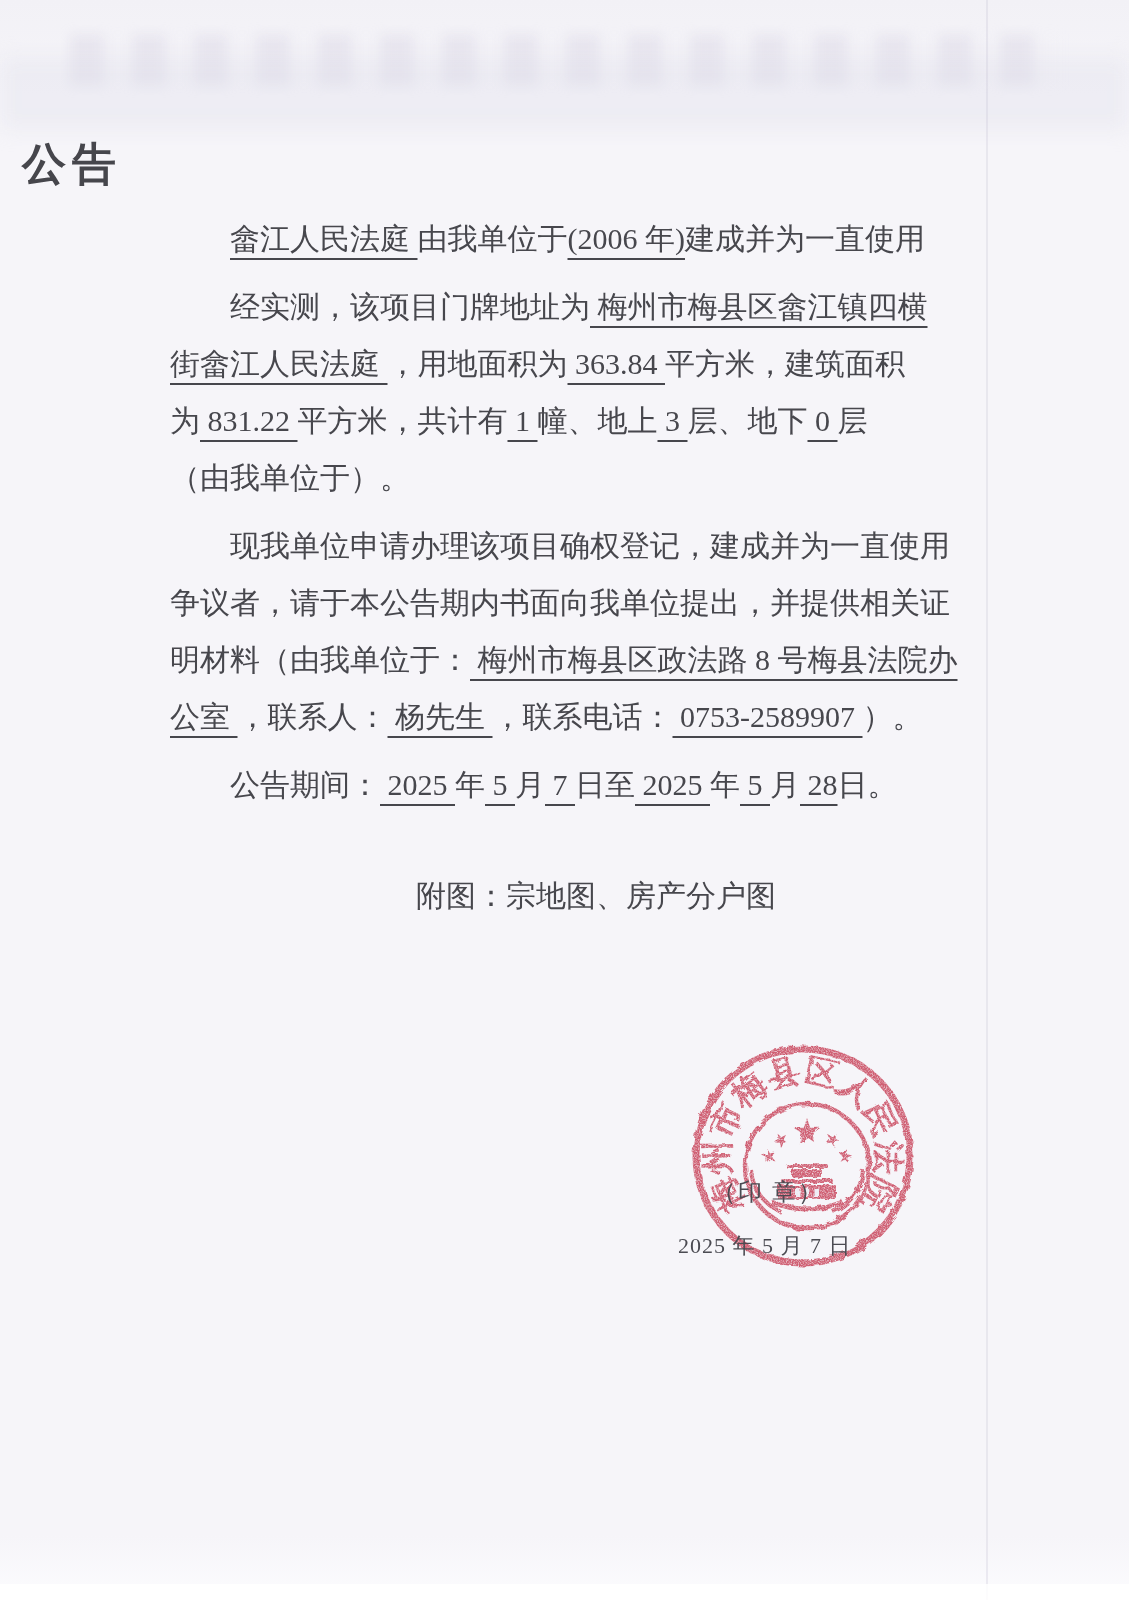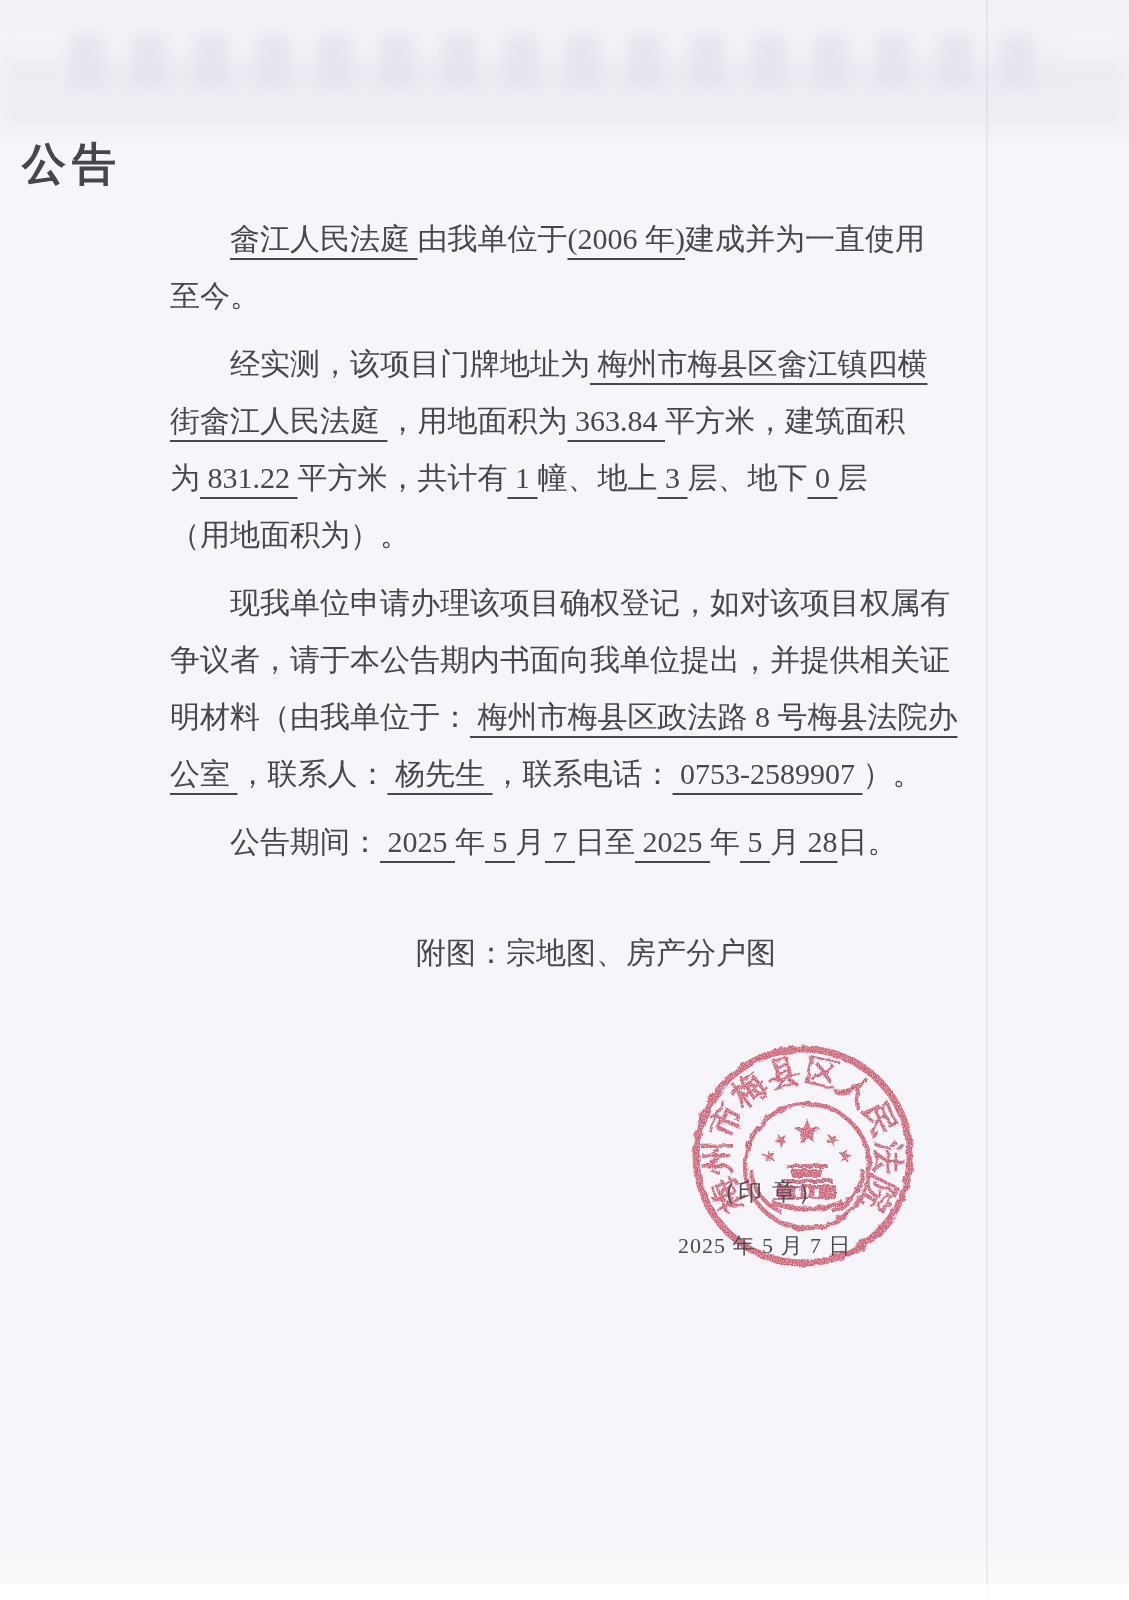--- a/index.html
+++ b/index.html
@@ -69,30 +69,29 @@
   <div class="bleed"></div>
   <div class="band2"></div>
   <div class="vstreak"></div>
   <div class="bottomstrip"></div>
 
   <div class="title">公告</div>
 
   <div class="docbody">
       <div class="para">
         <div class="line indent"><span class="seg u">畲江人民法庭 </span><span class="seg">由我单位于</span><span class="seg u">(2006 年)</span><span class="seg">建成并为一直使用</span></div>
-        <div class="line"><span class="seg">至今。</span></div>
       </div>
       <div class="para">
         <div class="line indent"><span class="seg">经实测，该项目门牌地址为</span><span class="seg u"> 梅州市梅县区畲江镇四横</span></div>
         <div class="line"><span class="seg u">街畲江人民法庭 </span><span class="seg">，用地面积为</span><span class="seg u"> 363.84 </span><span class="seg">平方米，建筑面积</span></div>
         <div class="line"><span class="seg">为</span><span class="seg u"> 831.22 </span><span class="seg">平方米，共计有</span><span class="seg u"> 1 </span><span class="seg">幢、地上</span><span class="seg u"> 3 </span><span class="seg">层、地下</span><span class="seg u"> 0 </span><span class="seg">层</span></div>
-        <div class="line"><span class="seg">（用地面积为）。</span></div>
+        <div class="line"><span class="seg">（由我单位于）。</span></div>
       </div>
       <div class="para">
-        <div class="line indent"><span class="seg">现我单位申请办理该项目确权登记，如对该项目权属有</span></div>
+        <div class="line indent"><span class="seg">现我单位申请办理该项目确权登记，建成并为一直使用</span></div>
         <div class="line"><span class="seg">争议者，请于本公告期内书面向我单位提出，并提供相关证</span></div>
         <div class="line"><span class="seg">明材料（由我单位于：</span><span class="seg u"> 梅州市梅县区政法路 8 号梅县法院办</span></div>
         <div class="line"><span class="seg u">公室 </span><span class="seg">，联系人：</span><span class="seg u"> 杨先生 </span><span class="seg">，联系电话：</span><span class="seg u"> 0753-2589907 </span><span class="seg">）。</span></div>
       </div>
       <div class="para">
         <div class="line indent"><span class="seg">公告期间：</span><span class="seg u"> 2025 </span><span class="seg">年</span><span class="seg u"> 5 </span><span class="seg">月</span><span class="seg u"> 7 </span><span class="seg">日至</span><span class="seg u"> 2025 </span><span class="seg">年</span><span class="seg u"> 5 </span><span class="seg">月</span><span class="seg u"> 28</span><span class="seg">日。</span></div>
       </div>
       <div class="para">
         <div class="line indent"><span class="seg">附图：宗地图、房产分户图</span></div>
       </div>

